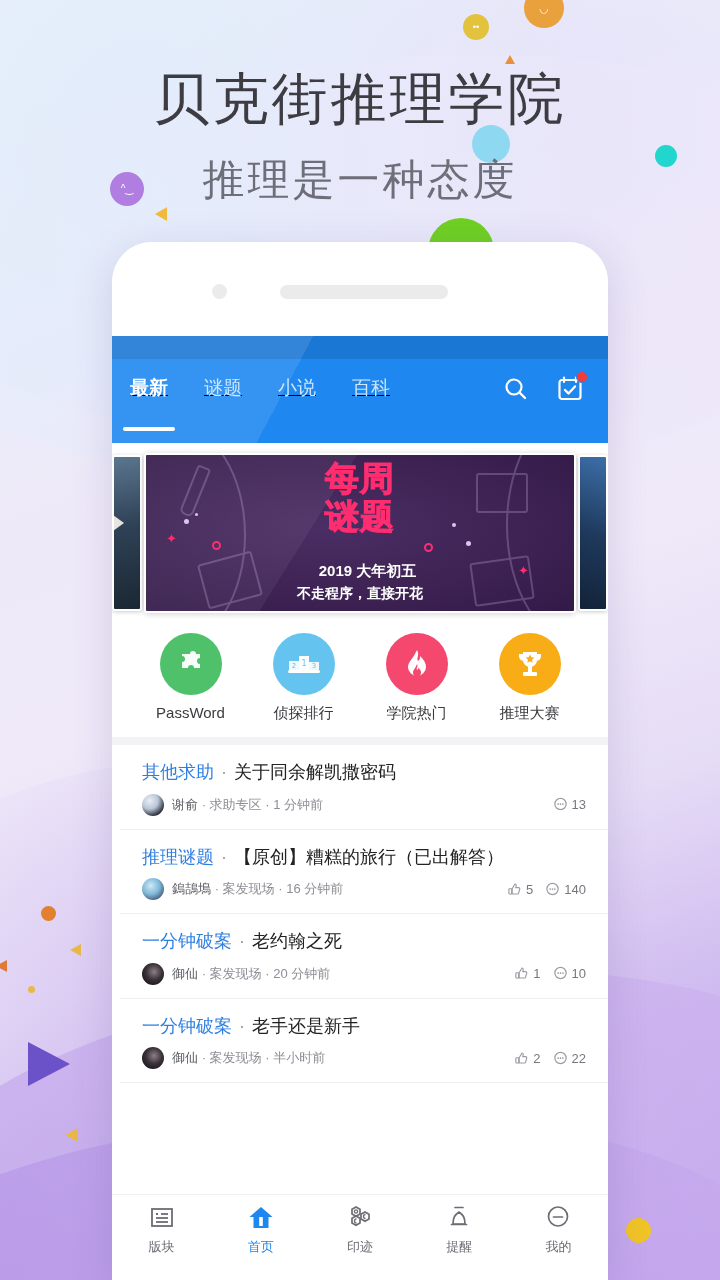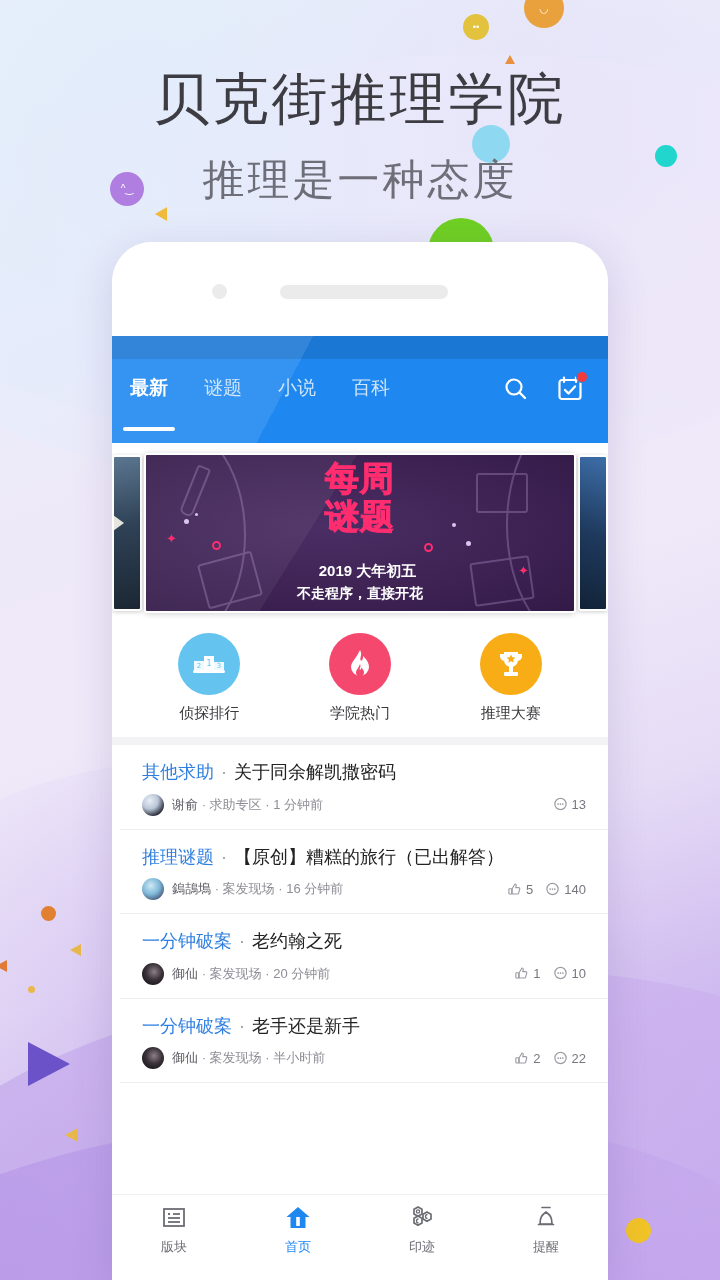--- a/index.html
+++ b/index.html
@@ -83,21 +83,21 @@
   .screen { width: 496px; height: 944px; background:#fff; position: relative; overflow:hidden; }
 
   
   .app-header { position: relative; background: #1e87f0; height: 107px; overflow: hidden; }
   .status-strip { height: 23px; background: #1b77d4; position: relative; }
   .hdr-diag {
     position: absolute; left: 0; top: 0; width: 290px; height: 107px;
     background: linear-gradient(118deg, rgba(255,255,255,.10) 0 58%, rgba(255,255,255,0) 58%);
     pointer-events: none;
   }
-  .tabs { display: flex; align-items: center; height: 60px; padding: 0 16px 0 18px; position: relative; }
+  .tabs { display: flex; align-items: center; height: 60px; padding: 0 16px 0 18px; position: relative; text-decoration: underline; }
   .tab {
     color: #cfe6fb; font-size: 19px; margin-right: 36px; position: relative;
     padding-bottom: 3px;
   }
   .tab.active { color: #ffffff; font-weight: 700; }
   .tab.active::after {
     content: ""; position: absolute; left: 50%; transform: translateX(-50%);
     bottom: -27px; width: 52px; height: 4px; background:#fff; border-radius: 2px;
   }
   .hdr-actions { margin-left: auto; display: flex; align-items: center; gap: 26px; padding-right: 8px; }
@@ -277,20 +277,28 @@
           <span class="banner-l1">每周</span>
           <span class="banner-l2">谜题</span>
         </div>
         <div class="banner-date">2019 大年初五</div>
         <div class="banner-slogan">不走程序，直接开花</div>
       </div>
     </div>
 
     <div class="quick">
       <div class="quick-item">
+        <div class="quick-circle" style="background:#4ec16a;">
+          <svg width="34" height="34" viewBox="0 0 34 34">
+            <path d="M12 7h4a3 3 0 116 0h4v4a3 3 0 100 6v4h-6a3 3 0 10-6 0H8v-6a3 3 0 100-6V7z" fill="#fff" fill-opacity=".95"></path>
+          </svg>
+        </div>
+        <div class="quick-label">PassWord</div>
+      </div>
+      <div class="quick-item">
         <div class="quick-circle" style="background:#64c4ef;">
           <svg width="36" height="34" viewBox="0 0 36 34">
             <rect x="13" y="9" width="10" height="14" fill="#fff"></rect>
             <rect x="3" y="14" width="10" height="9" fill="#fff" fill-opacity=".9"></rect>
             <rect x="23" y="15" width="10" height="8" fill="#fff" fill-opacity=".9"></rect>
             <rect x="2" y="23" width="32" height="3" rx="1.5" fill="#fff"></rect>
             <text x="18" y="19" font-size="8" fill="#64c4ef" text-anchor="middle" font-family="DejaVu Sans">1</text>
             <text x="8" y="21" font-size="7" fill="#64c4ef" text-anchor="middle" font-family="DejaVu Sans">2</text>
             <text x="28" y="21" font-size="7" fill="#64c4ef" text-anchor="middle" font-family="DejaVu Sans">3</text>
           </svg>
@@ -485,16 +493,23 @@
         <div class="navlabel">印迹</div>
       </div>
       <div class="navitem">
         <svg width="30" height="28" viewBox="0 0 30 28">
           <line x1="11" y1="3.5" x2="19" y2="3.5" stroke="#6c6c74" stroke-width="1.7" stroke-linecap="round"></line>
           <path d="M9 20c0-7 2-9 6-12 4 3 6 5 6 12z" fill="none" stroke="#6c6c74" stroke-width="1.7" stroke-linejoin="round"></path>
           <line x1="7.5" y1="20.5" x2="22.5" y2="20.5" stroke="#6c6c74" stroke-width="1.7" stroke-linecap="round"></line>
         </svg>
         <div class="navlabel">提醒</div>
       </div>
+      <div class="navitem">
+        <svg width="30" height="28" viewBox="0 0 30 28">
+          <circle cx="15" cy="12.5" r="9.5" fill="none" stroke="#6c6c74" stroke-width="1.7"></circle>
+          <line x1="10.5" y1="13" x2="19.5" y2="13" stroke="#6c6c74" stroke-width="1.7" stroke-linecap="round"></line>
+        </svg>
+        <div class="navlabel">我的</div>
+      </div>
     </div>
 
   </div>
 </div>
 
 </body></html>

